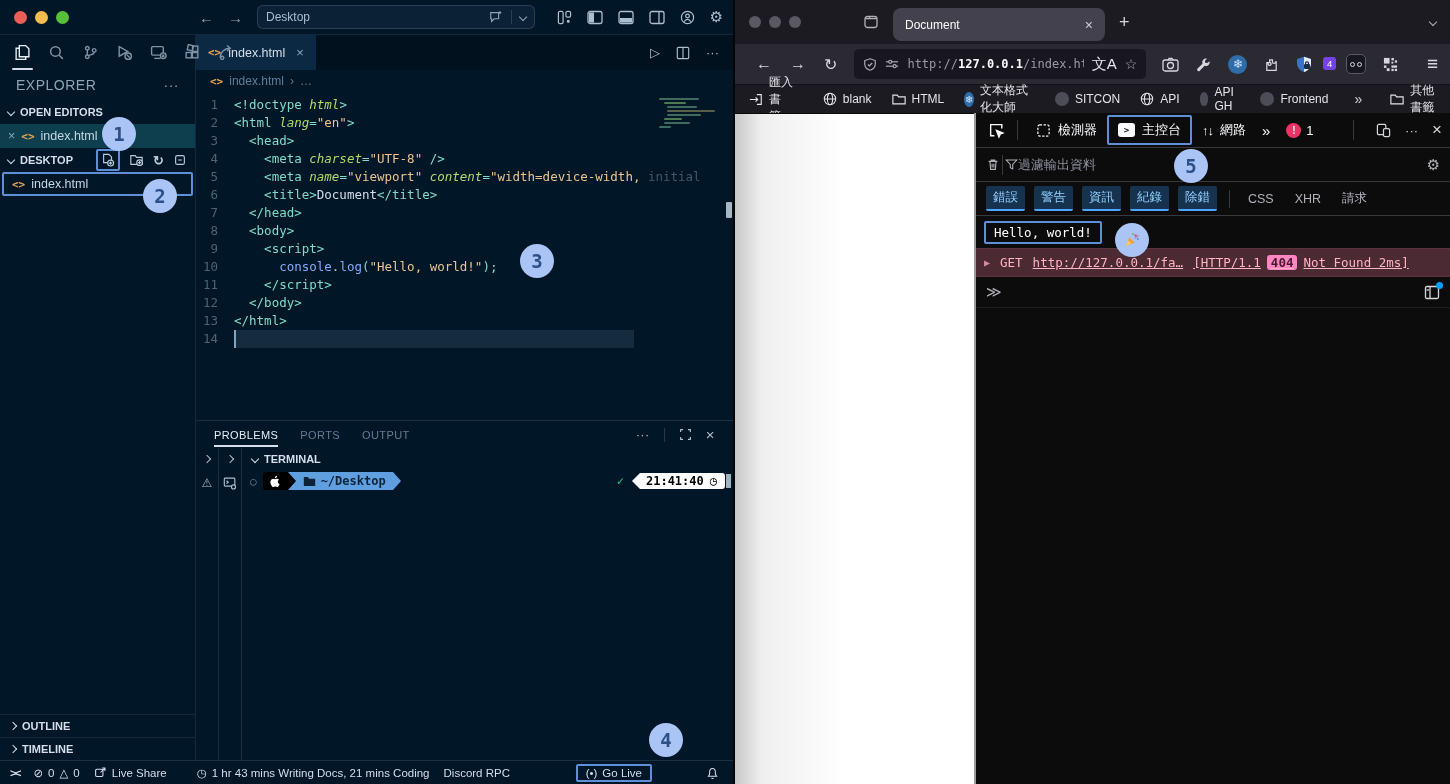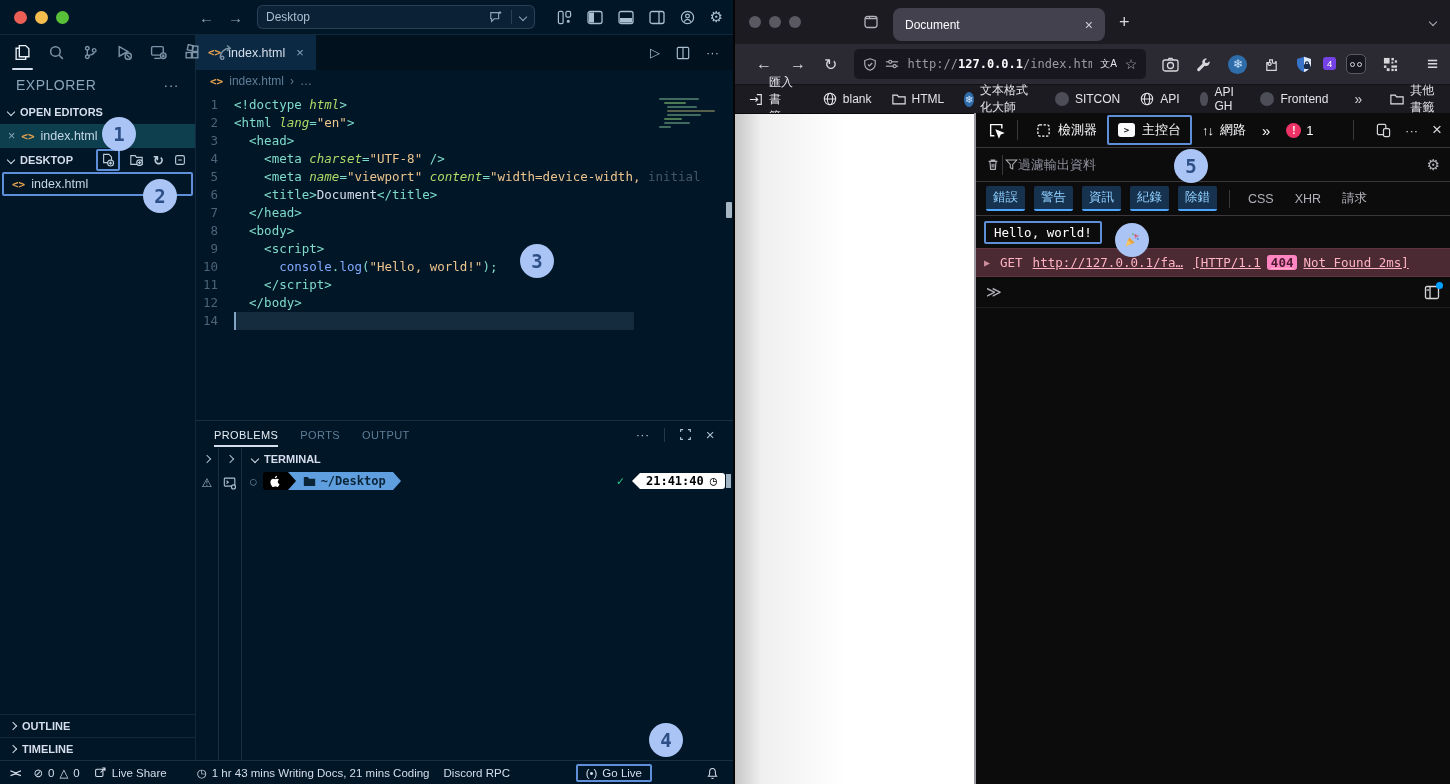--- a/index.html
+++ b/index.html
@@ -446,20 +446,24 @@
                 <span class="ln">10</span>
                 <span class="lc"><span class="tk-pln">      </span><span class="tk-obji">console</span><span class="tk-pun">.</span><span class="tk-obj">log</span><span class="tk-pun">(</span><span class="tk-str">"Hello, world!"</span><span class="tk-pun">);</span></span>
               </div>
               <div class="cl">
                 <span class="ln">11</span>
                 <span class="lc"><span class="tk-pln">    </span><span class="tk-tag">&lt;/script&gt;</span></span>
               </div>
               <div class="cl">
                 <span class="ln">12</span>
                 <span class="lc"><span class="tk-pln">  </span><span class="tk-tag">&lt;/body&gt;</span></span>
+              </div>
+              <div class="cl">
+                <span class="ln">13</span>
+                <span class="lc"><span class="tk-tag">&lt;/html&gt;</span></span>
               </div>
               <div class="cl current">
                 <span class="ln">14</span>
                 <span class="lc"></span>
               </div>
             </div>
           <div class="minimap">
             <i></i>
               <i></i>
               <i></i>
@@ -610,21 +614,21 @@
         </span>
         <span>
           <svg width="14" height="12" viewBox="0 0 16 12" fill="none" stroke="currentColor" stroke-width="1.3">
             <line x1="1" y1="3.5" x2="15" y2="3.5"></line>
               <circle cx="6" cy="3.5" r="1.8" fill="#18171f"></circle>
             <line x1="1" y1="8.5" x2="15" y2="8.5"></line>
               <circle cx="11" cy="8.5" r="1.8" fill="#18171f"></circle>
           </svg>
         </span>
         <span class="url-text"><span class="url-dim">http://</span><span class="host">127.0.0.1</span><span class="url-dim">/index.htm</span></span>
-        <span style="font-size:10px;color:#e3e3e8;">文A</span>
+        <span style="font-size:15px;color:#e3e3e8;">文A</span>
         <span style="font-size:14px;">☆</span>
       </div>
       <div class="ff-ext">
         <span>
           <svg width="17" height="15" viewBox="0 0 17 15" fill="none" stroke="currentColor" stroke-width="1.3">
             <rect x="1" y="3" width="15" height="11" rx="2"></rect>
               <path d="M6 3l1-1.7h3L11 3"></path>
               <circle cx="8.5" cy="8.5" r="3"></circle>
           </svg>
         </span>

